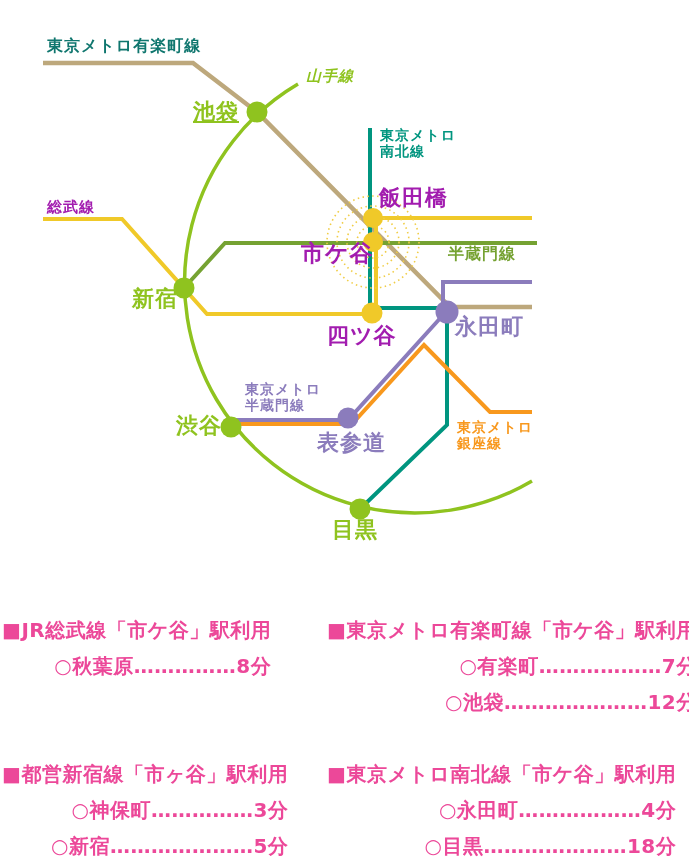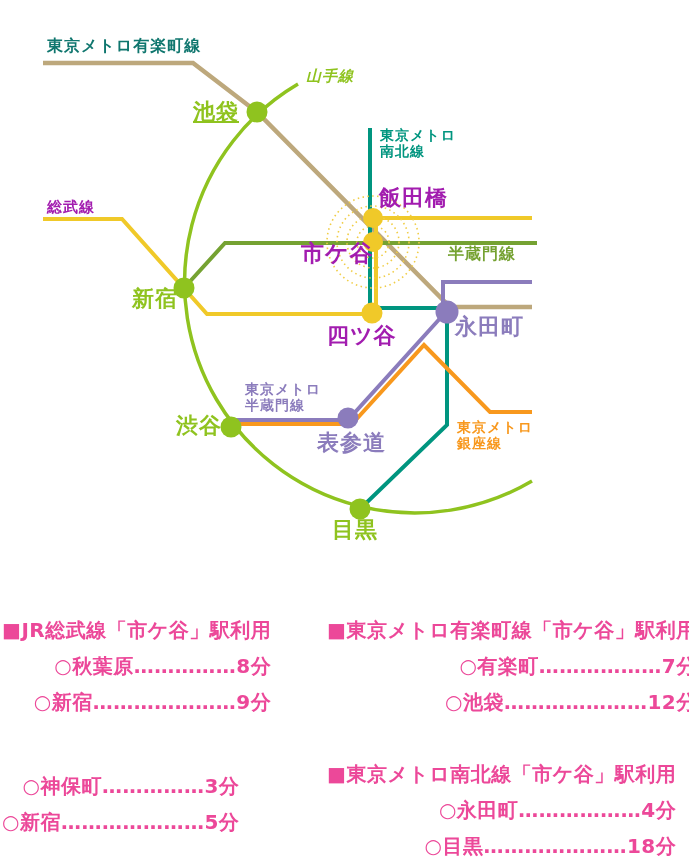--- a/index.html
+++ b/index.html
@@ -91,28 +91,28 @@
     <div class="lbl ln-s c-purple" style="left:245px;top:381px;">東京メトロ
 半蔵門線</div>
     <div class="lbl ln-s c-orange" style="left:457px;top:419px;">東京メトロ
 銀座線</div>
   </div>
 
   <div>
     <div class="legend-block" style="left:2px;top:618px;">
       <div class="legend-title">■JR総武線「市ケ谷」駅利用</div>
       <div class="legend-item">○秋葉原……………8分</div>
-      <div class="legend-item">○新宿…………………9分</div>
     </div>
     <div class="legend-block" style="left:327px;top:618px;">
       <div class="legend-title">■東京メトロ有楽町線「市ケ谷」駅利用</div>
       <div class="legend-item">○有楽町………………7分</div>
       <div class="legend-item">○池袋…………………12分</div>
     </div>
     <div class="legend-block" style="left:2px;top:762px;">
+      <div class="legend-title">■都営新宿線「市ヶ谷」駅利用</div>
       <div class="legend-item">○神保町……………3分</div>
       <div class="legend-item">○新宿…………………5分</div>
     </div>
     <div class="legend-block" style="left:327px;top:762px;">
       <div class="legend-title">■東京メトロ南北線「市ケ谷」駅利用</div>
       <div class="legend-item">○永田町………………4分</div>
       <div class="legend-item">○目黒…………………18分</div>
     </div>
   </div>
 

